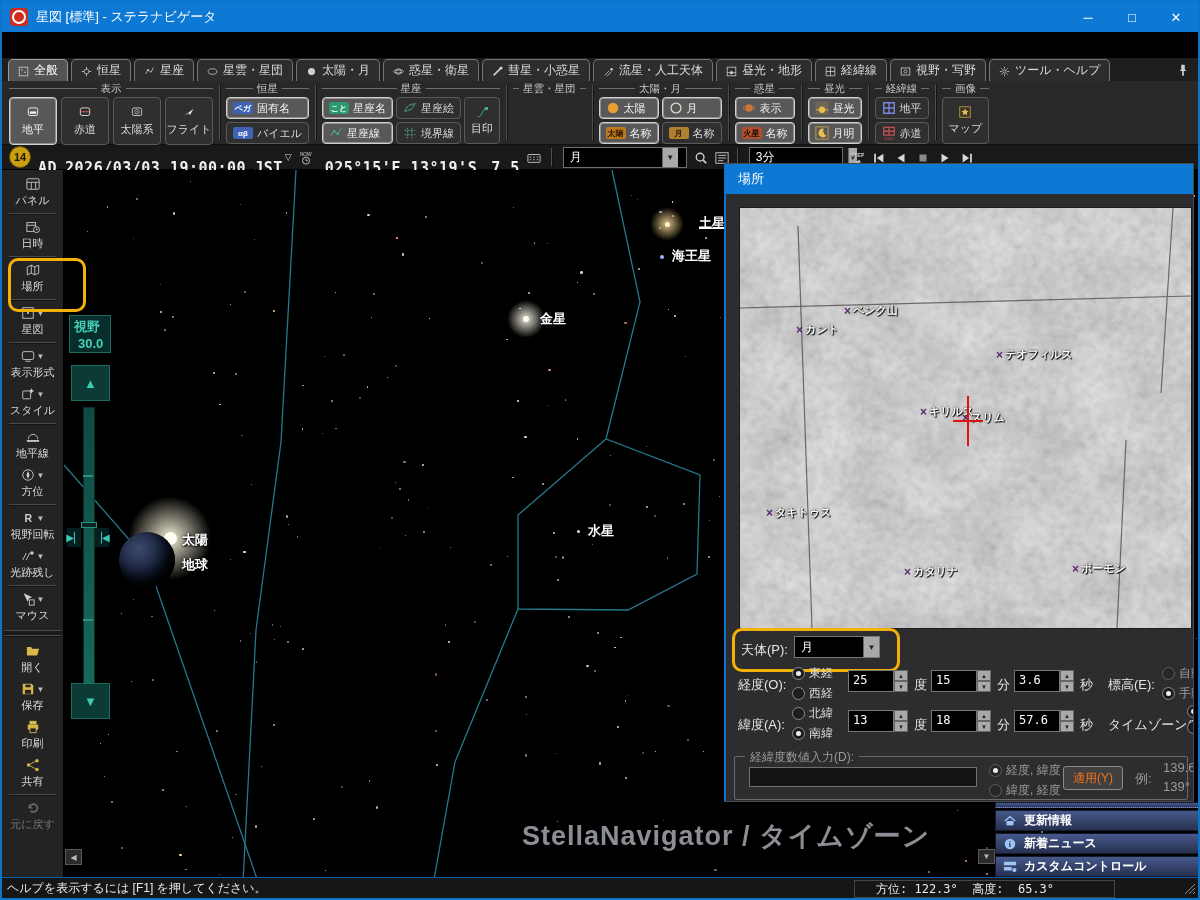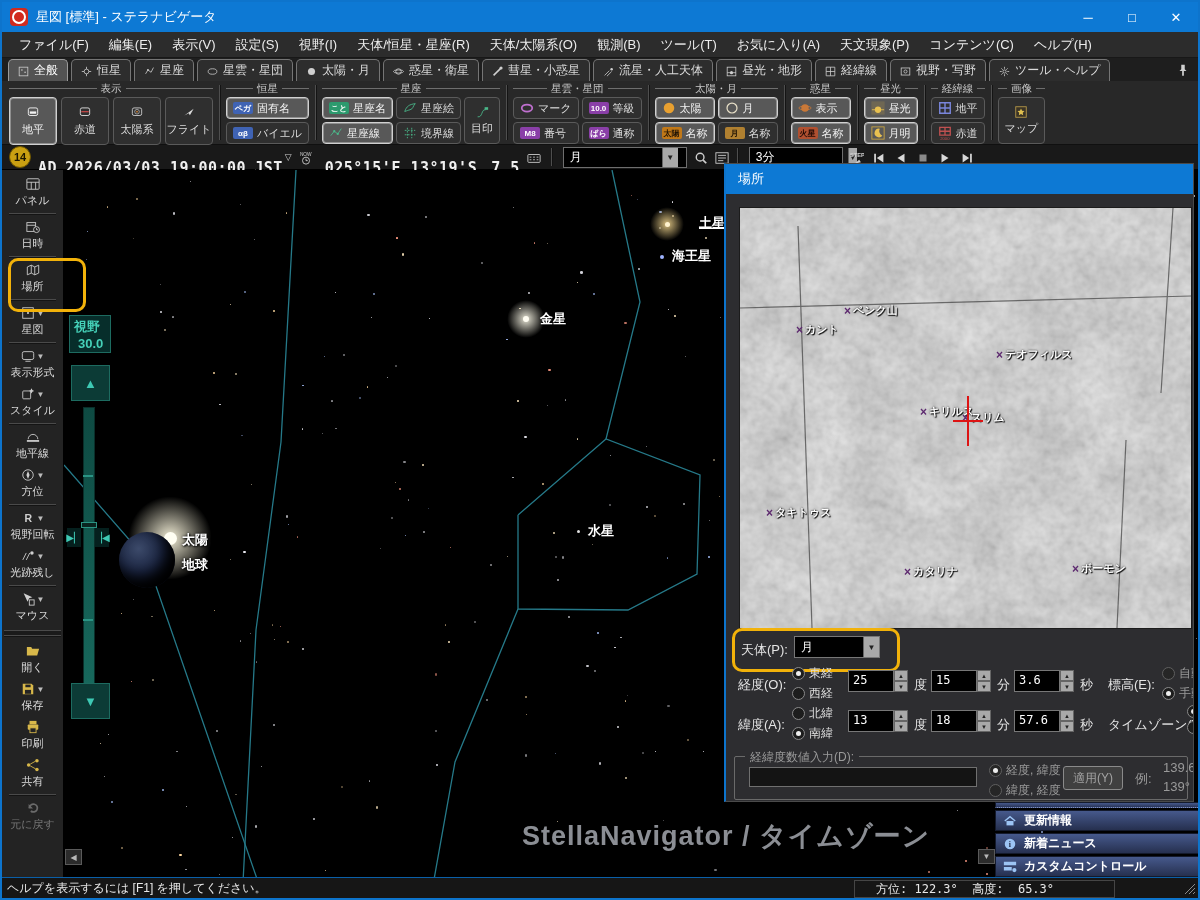--- a/index.html
+++ b/index.html
@@ -125,21 +125,21 @@
   .spin .sval{width:46px;background:#000;border:1px solid #777;color:#fff;font-size:12px;
               padding:2px 0 0 4px;box-sizing:border-box;font-family:"DejaVu Sans Mono",monospace;}
   .spin .sbtns{display:flex;flex-direction:column;width:14px;}
   .spin .sbtns div{flex:1;background:#a9a9a9;border:1px solid #666;font-size:6px;color:#222;
                    display:flex;align-items:center;justify-content:center;}
   .groupbox{position:absolute;left:8px;top:592px;width:452px;height:42px;border:1px solid #6a6a6a;border-radius:2px;}
   .gb-title{position:absolute;left:10px;top:-8px;background:#2d2d30;padding:0 5px;color:#9a9a9a;font-size:12px;white-space:nowrap;}
   .num-input{position:absolute;left:14px;top:10px;width:228px;height:20px;background:#141414;border:1px solid #707070;
              color:#cfcfcf;font-size:12px;box-sizing:border-box;font-family:"DejaVu Sans Mono",monospace;}
   .apply-btn{position:absolute;left:328px;top:9px;width:58px;height:22px;background:#404040;border:1px solid #8a8a8a;
-             border-radius:3px;color:#a3a3a3;font-size:12px;display:flex;align-items:center;justify-content:center;}
+             border-radius:3px;color:#f97316;font-size:12px;display:flex;align-items:center;justify-content:center;}
   .hl-box{position:absolute;border:3px solid #f2b20a;border-radius:10px;pointer-events:none;}
 
   
   .dock{left:993px;top:800px;width:205px;height:75px;display:flex;flex-direction:column;gap:2px;}
   .dock-sliver{height:6px;background:linear-gradient(#46598c,#2a3558);border:1px solid #141a2c;
                border-bottom:1px dotted #7f8fc0;box-sizing:border-box;}
   .dock-bar{height:22px;background:linear-gradient(#46598c,#26304f);border:1px solid #141a2c;
             display:flex;align-items:center;gap:7px;padding-left:7px;color:#fff;font-size:12px;font-weight:bold;box-sizing:border-box;}
   .dock-bar .ic{color:#9cc4f4;}
 
@@ -162,35 +162,20 @@
         <i></i>
       </div>
     <div class="title-text">星図 [標準] - ステラナビゲータ</div>
     <div class="win-btns">
       <div class="win-btn">─</div>
       <div class="win-btn">□</div>
       <div class="win-btn close">✕</div>
     </div>
   </div>
 
-  <div class="abs menubar" id="menubar">
-      <div class="menu-item">ファイル(F)</div>
-      <div class="menu-item">編集(E)</div>
-      <div class="menu-item">表示(V)</div>
-      <div class="menu-item">設定(S)</div>
-      <div class="menu-item">視野(I)</div>
-      <div class="menu-item">天体/恒星・星座(R)</div>
-      <div class="menu-item">天体/太陽系(O)</div>
-      <div class="menu-item">観測(B)</div>
-      <div class="menu-item">ツール(T)</div>
-      <div class="menu-item">お気に入り(A)</div>
-      <div class="menu-item">天文現象(P)</div>
-      <div class="menu-item">コンテンツ(C)</div>
-      <div class="menu-item">ヘルプ(H)</div>
-    </div>
 
   <div class="abs tabbar" id="tabbar">
       <div class="tab sel">
         <span><svg class="ic" viewBox="0 0 14 14" width="11" height="11">
             <rect x="1.5" y="1.5" width="11" height="11" fill="none" stroke="currentColor"></rect>
             <circle cx="5" cy="5" r="1" fill="currentColor"></circle>
             <circle cx="9" cy="8" r="1" fill="currentColor"></circle>
           </svg></span>
         <span>全般</span>
       </div>
@@ -371,40 +356,20 @@
             <span>目印</span>
           </div>
         </div>
       </div>
       <div class="tb-sep"></div>
       <div class="tb-group">
         <div class="tg-head">
           <span class="tg-line"></span>
           <span class="tg-label">星雲・星団</span>
           <span class="tg-line"></span>
-        </div>
-        <div class="tg-body">
-          <div class="tbtn">
-            <span><svg class="ic " viewBox="0 0 16 16" width="14" height="14">
-                <ellipse cx="8" cy="8" rx="6" ry="4" fill="none" stroke="#c070d0" stroke-width="2"></ellipse>
-              </svg></span>
-            <span>マーク</span>
-          </div>
-          <div class="tbtn">
-            <span class="badge" style="background: rgb(138, 63, 168);">M8</span>
-            <span>番号</span>
-          </div>
-          <div class="tbtn">
-            <span class="badge" style="background: rgb(138, 63, 168);">10.0</span>
-            <span>等級</span>
-          </div>
-          <div class="tbtn">
-            <span class="badge" style="background: rgb(138, 63, 168);">ばら</span>
-            <span>通称</span>
-          </div>
         </div>
       </div>
       <div class="tb-sep"></div>
       <div class="tb-group">
         <div class="tg-head">
           <span class="tg-line"></span>
           <span class="tg-label">太陽・月</span>
           <span class="tg-line"></span>
         </div>
         <div class="tg-body">

